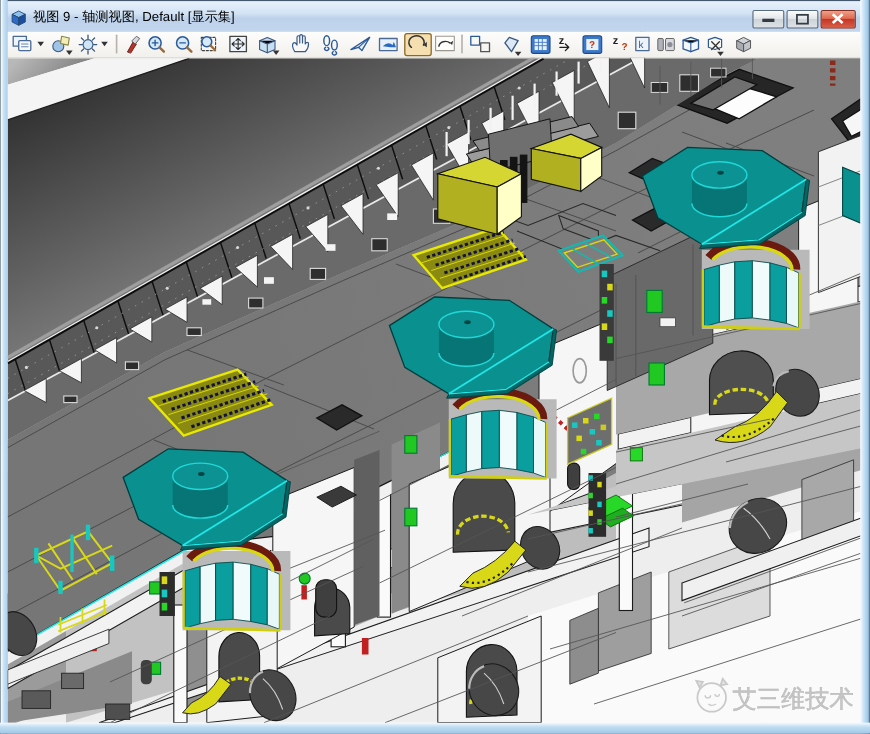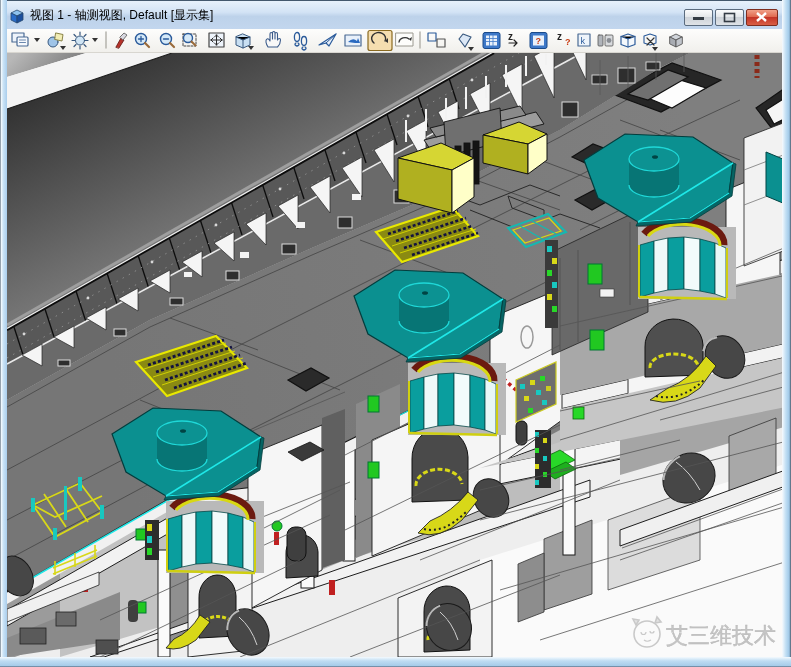--- a/index.html
+++ b/index.html
@@ -536,21 +536,21 @@
 </g>
 </svg>
 <div id="titlebar">
  <svg class="ticon" width="16" height="16">
         <g>
   <path d="M2,5 L8,2 L14,5 L8,8 Z" fill="#8ec2ee" stroke="#26486e" stroke-width="0.8"></path>
   <path d="M2,5 L8,8 L8,15 L2,12 Z" fill="#2a6cc8" stroke="#26486e" stroke-width="0.8"></path>
   <path d="M14,5 L8,8 L8,15 L14,12 Z" fill="#1b4f9e" stroke="#26486e" stroke-width="0.8"></path>
  </g>
       </svg>
- <span class="ttext">视图 1 - 轴测视图, Default [显示集]</span>
+ <span class="ttext">视图 9 - 轴测视图, Default [显示集]</span>
 </div>
 <div class="wbtn" id="bmin"><svg width="27" height="15">
         <rect x="8" y="7" width="11" height="3" fill="#333b44"></rect>
       </svg></div>
 <div class="wbtn" id="bmax"><svg width="27" height="15">
         <rect x="8.5" y="3.5" width="10" height="8" fill="none" stroke="#333b44" stroke-width="1.6"></rect>
       </svg></div>
 <div class="wbtn" id="bclose"><svg width="30" height="15">
         <path d="M10,3 L19,11 M19,3 L10,11" stroke="#fff" stroke-width="2.4"></path>
       </svg></div>

